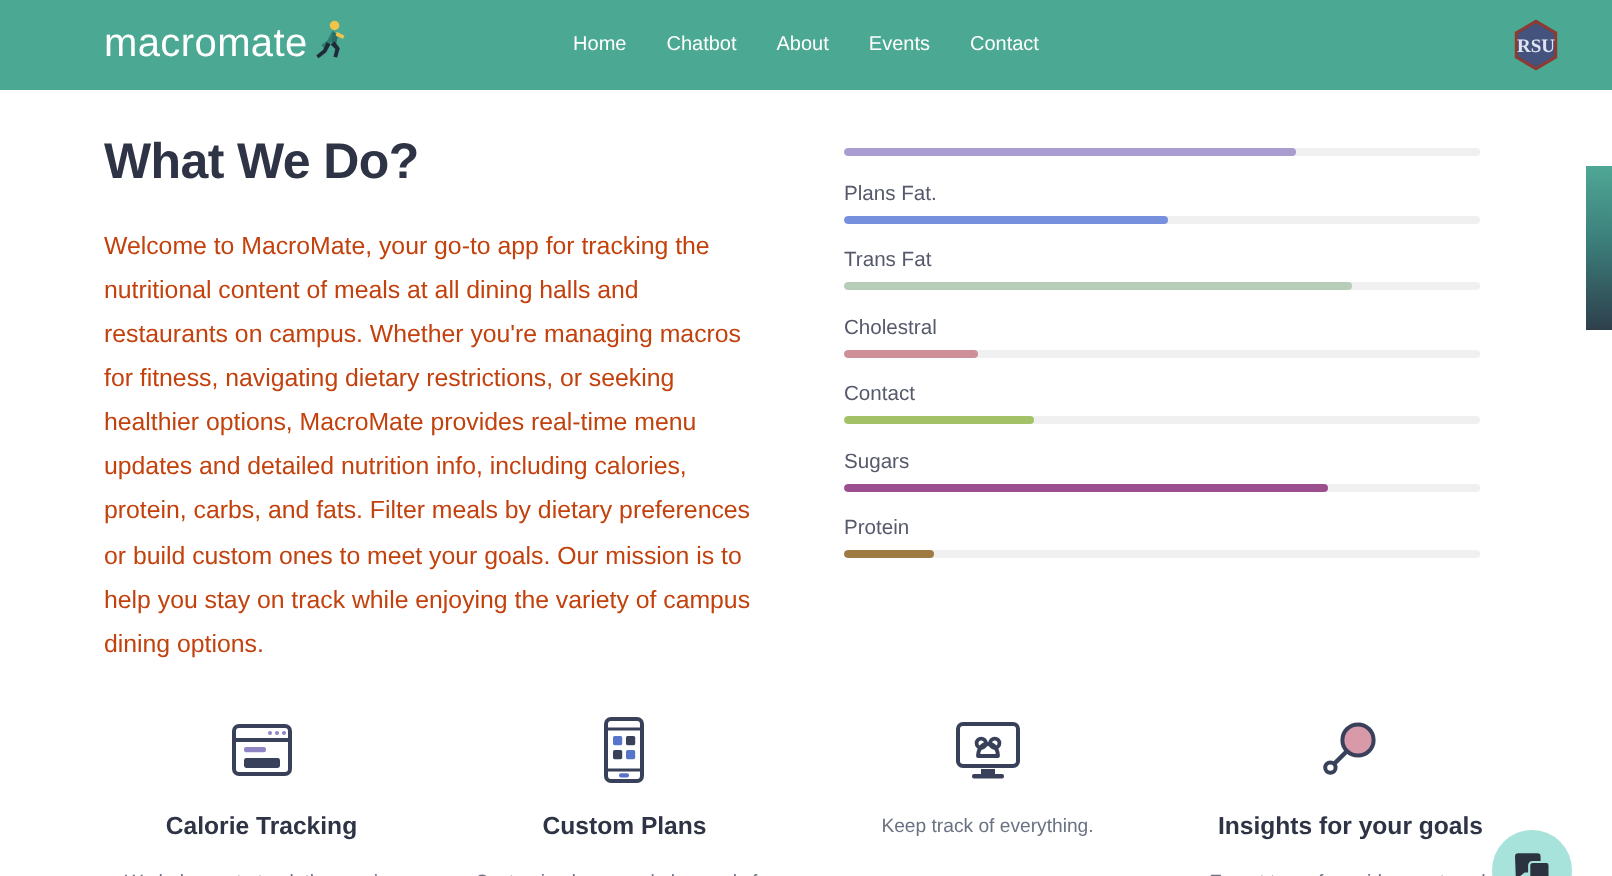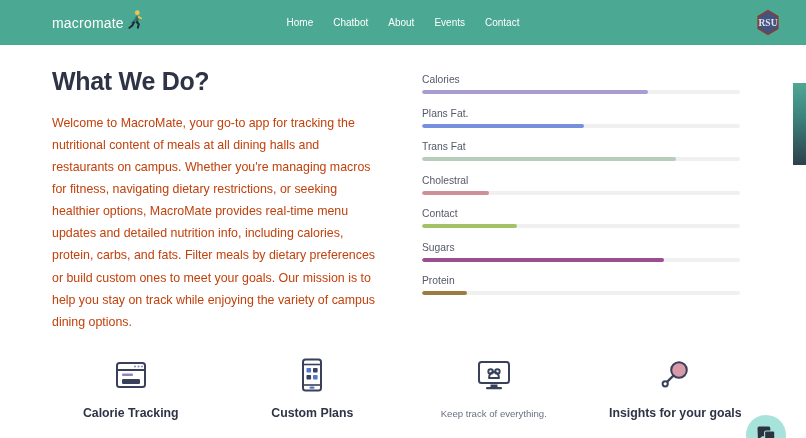--- a/index.html
+++ b/index.html
@@ -28,21 +28,21 @@
   }
 
   .brand {
     display: flex;
     align-items: center;
     gap: 0px;
     cursor: pointer;
   }
   .brand-word {
     color: #ffffff;
-    font-size: 14px;
+    font-size: 20px;
     letter-spacing: .2px;
     font-weight: 400;
   }
   .brand-runner {
     width: 22px;
     height: 24px;
     margin-left: -1px;
     margin-top: -3px;
     display: block;
   }
@@ -224,21 +224,20 @@
   <div class="content-row">
 
     <div class="left-col">
       <h1 class="section-title">What We Do?</h1>
       <p class="section-body">Welcome to MacroMate, your go-to app for tracking the nutritional content of meals at all dining halls and restaurants on campus. Whether you're managing macros for fitness, navigating dietary restrictions, or seeking healthier options, MacroMate provides real-time menu updates and detailed nutrition info, including calories, protein, carbs, and fats. Filter meals by dietary preferences or build custom ones to meet your goals. Our mission is to help you stay on track while enjoying the variety of campus dining options.</p>
     </div>
 
     <div class="right-col">
 
       <div class="bar-block">
-        <div class="bar-label">Calories</div>
         <div class="bar-track" style="background: rgb(240, 240, 241);">
           <div class="bar-fill" style="width: 71%; background: rgb(169, 156, 208);"></div>
         </div>
       </div>
 
       <div class="bar-block">
         <div class="bar-label">Plans Fat.</div>
         <div class="bar-track" style="background: rgb(240, 240, 241);">
           <div class="bar-fill" style="width: 51%; background: rgb(119, 144, 221);"></div>
         </div>

